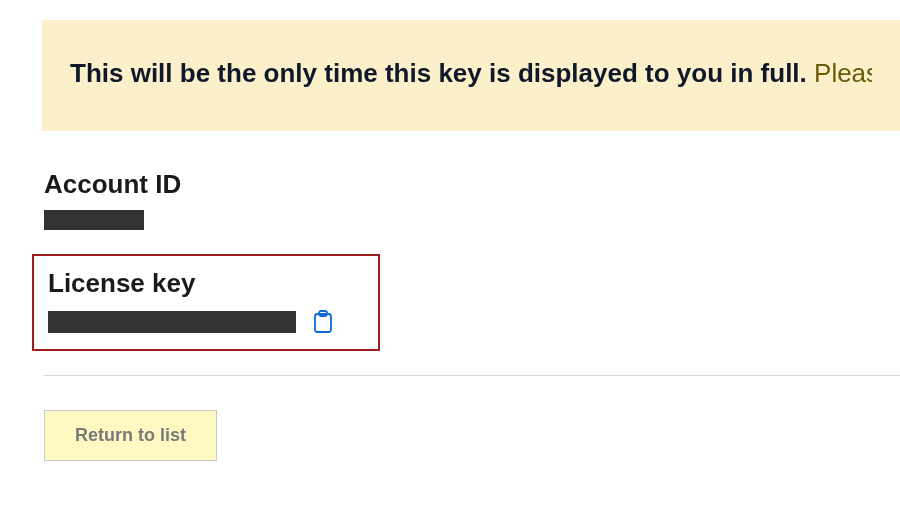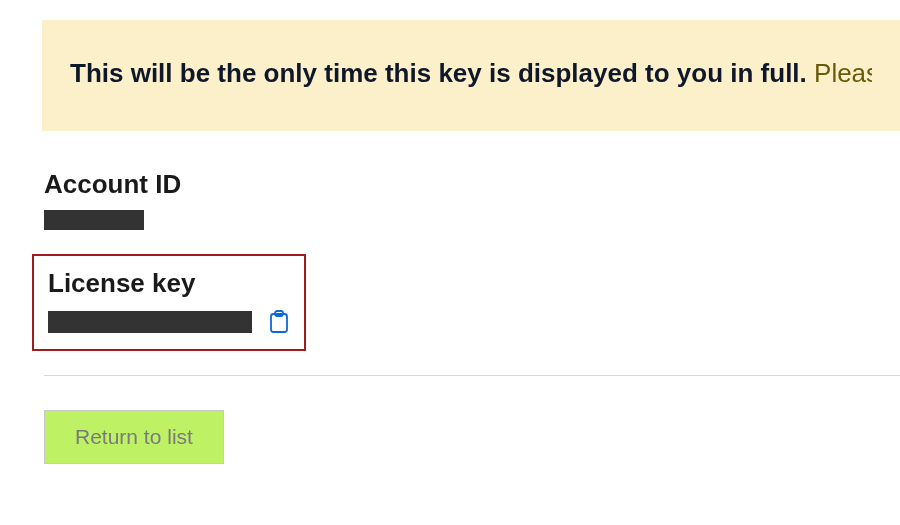--- a/index.html
+++ b/index.html
@@ -50,21 +50,21 @@
     }
     .redacted-small {
       display: inline-block;
       width: 100px;
       height: 20px;
       background: #333333;
     }
     .license-box {
       border: 2.5px solid #a01b1b;
       padding: 12px 14px 14px 14px;
-      width: 274px;
+      width: 348px;
       margin-left: -10px;
       margin-top: 8px;
     }
     .license-row {
       display: flex;
       align-items: center;
       gap: 16px;
       margin-top: 10px;
     }
     .redacted-large {
@@ -78,26 +78,26 @@
       align-items: center;
       justify-content: center;
     }
     .divider {
       border: none;
       border-top: 1px solid #d6d6d6;
       margin: 24px 0 34px 2px;
       width: 856px;
     }
     .btn-outline {
-      background: #bef264;
+      background: #fef9c3;
       border: 1.5px solid #c9c9c9;
       padding: 14px 30px;
-      font-size: 21px;
+      font-size: 18px;
       color: #7a7a7a;
-      font-weight: 400;
+      font-weight: 700;
       cursor: pointer;
       font-family: inherit;
       margin-left: 2px;
     }
   </style>
 </head>
 <body>
 
 <div class="container">
 

